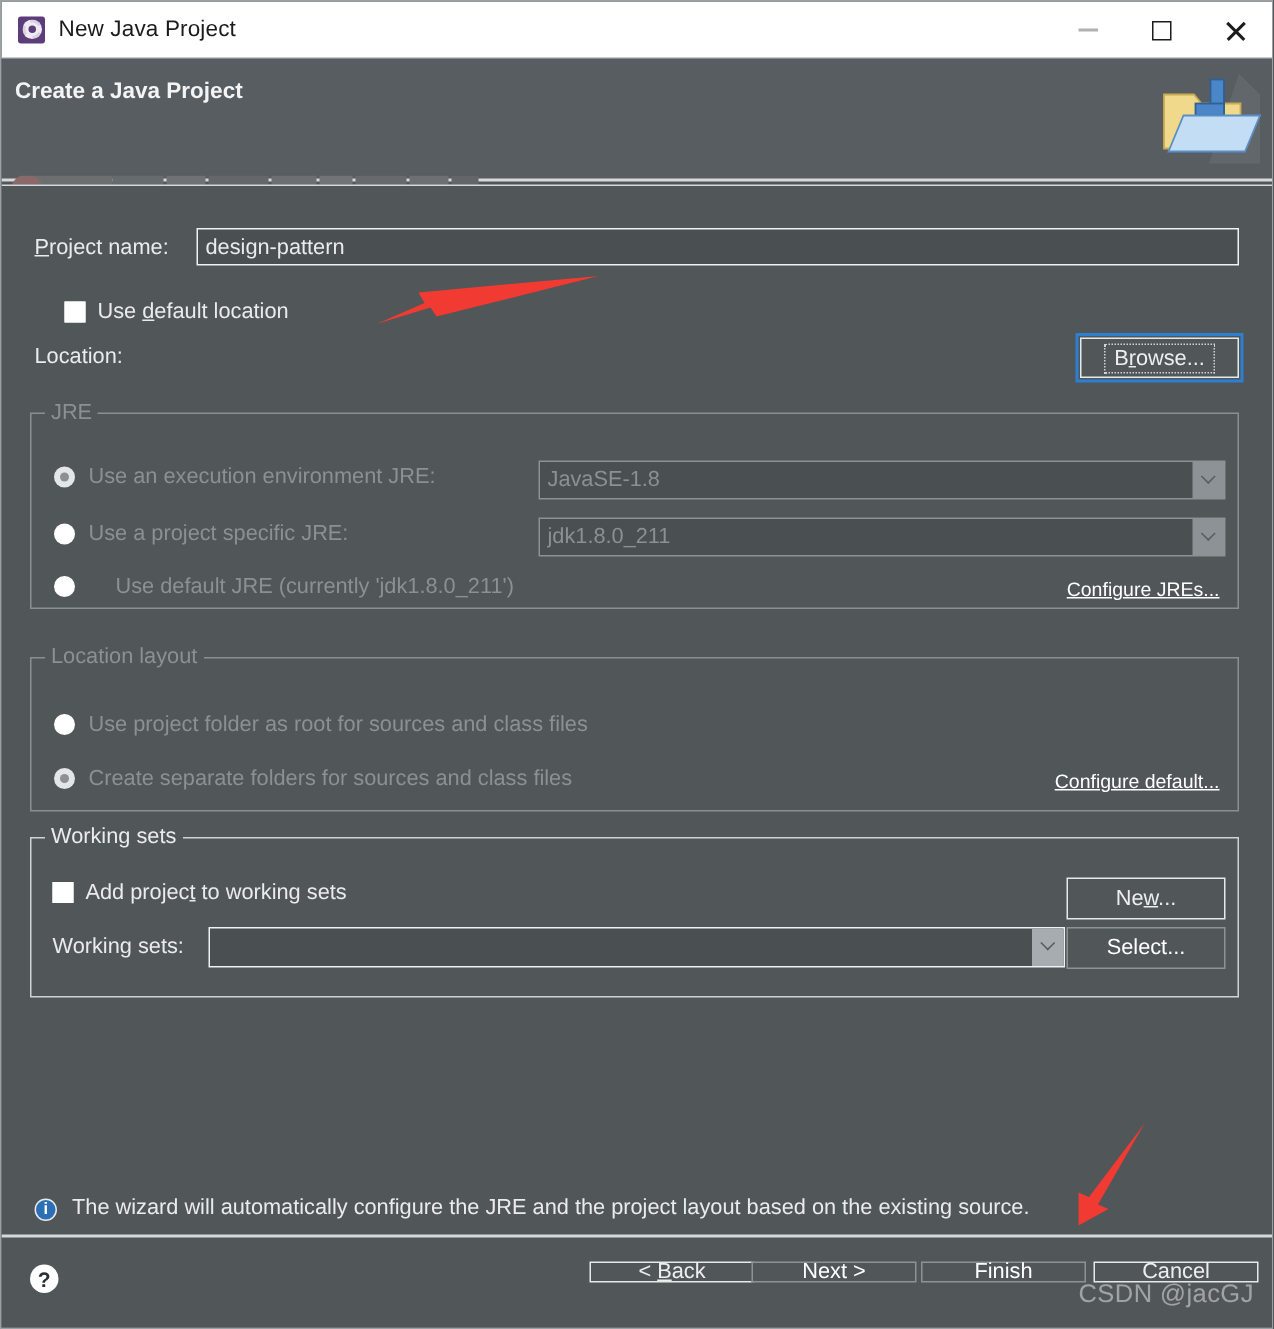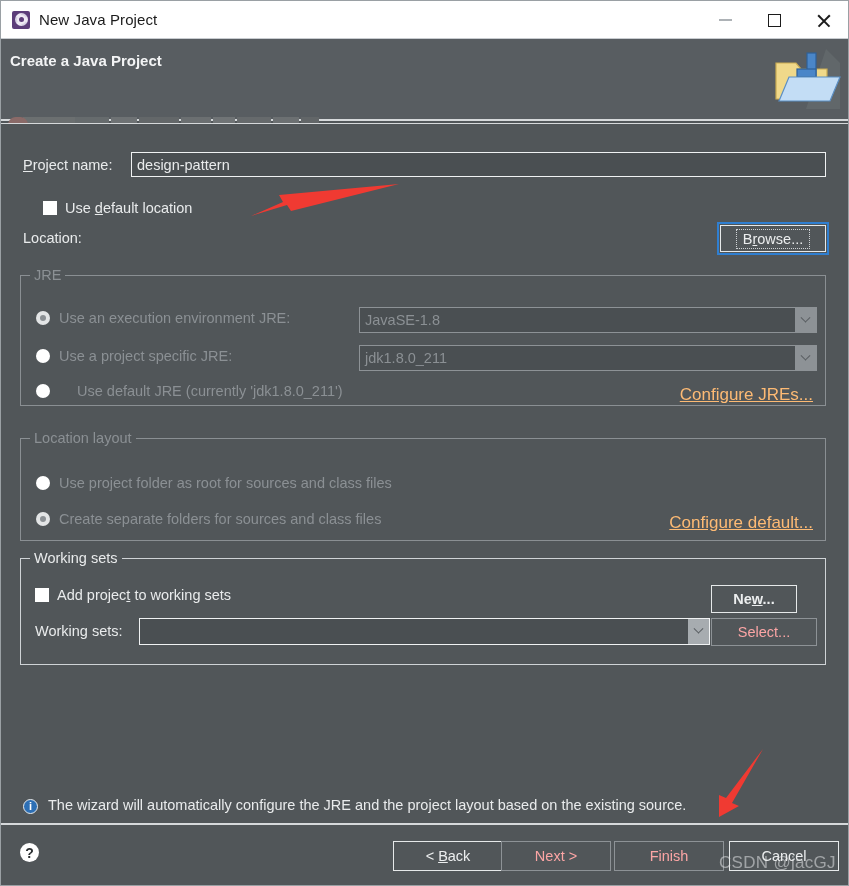--- a/index.html
+++ b/index.html
@@ -191,21 +191,21 @@
   .btn {
     background: #515659;
     border: 1px solid #e6e9ea;
     color: #eceeef;
     font-size: 14.5px;
     display: flex;
     align-items: center;
     justify-content: center;
     white-space: nowrap;
   }
-  .btn.dis { border-color: #8d9296; color: #fca5a5; }
+  .btn.dis { border-color: #8d9296; color: #ffffff; }
   .btn.focus {
     border: 1px solid #e6e9ea;
     outline: 2px solid #2f7fd1;
     outline-offset: 1px;
   }
   .btn.focus .inner-focus {
     border: 1px dotted #cfd3d6;
     padding: 1px 6px;
     margin: 0;
   }
@@ -246,22 +246,22 @@
     position: absolute;
     top: -9px; left: 9px;
     background: #515659;
     padding: 0 4px;
     font-size: 14.5px;
     color: #e9ebec;
   }
   .group.dis > .group-title { color: #8b9094; }
 
   .link {
-    font-size: 17px;
-    color: #fdba74;
+    font-size: 13px;
+    color: #ffffff;
     text-decoration: underline;
     white-space: nowrap;
   }
 
   
   #info-icon {
     position: absolute;
     left: 22px; top: 676px;
     width: 15px; height: 15px;
     border-radius: 50%;
@@ -296,21 +296,21 @@
     background: #ffffff;
     color: #2b2f31;
     font-size: 14px;
     font-weight: bold;
     display: flex; align-items: center; justify-content: center;
     line-height: 1;
   }
   .footer-btn {
     position: absolute;
     top: 16px;
-    height: 30px;
+    height: 14px;
     width: 110px;
   }
 
   
   .arrow-svg {
     position: absolute;
     pointer-events: none;
   }
   #watermark {
     position: absolute;
@@ -455,21 +455,21 @@
       </div>
 
       <div class="lbl" style="position:absolute;left:14px;top:64px;">Working sets:</div>
       <div class="combo empty" style="position:absolute;left:118px;top:59px;width:571px;height:27px;">
         <span></span>
         <span class="combo-arrow">
             <span></span>
           </span>
       </div>
 
-      <div class="btn" style="position:absolute;left:690px;top:26px;width:86px;height:28px;font-weight:bold;">
+      <div class="btn" style="position:absolute;left:690px;top:26px;width:106px;height:28px;">
         <span>Ne<u class="mn">w</u>...</span>
       </div>
       <div class="btn dis" style="position:absolute;left:690px;top:59px;width:106px;height:28px;">
         <span>Select...</span>
       </div>
     </div>
 
     <div id="info-icon">i</div>
     <div id="info-text">The wizard will automatically configure the JRE and the project layout based on the existing source.</div>
   </div>

